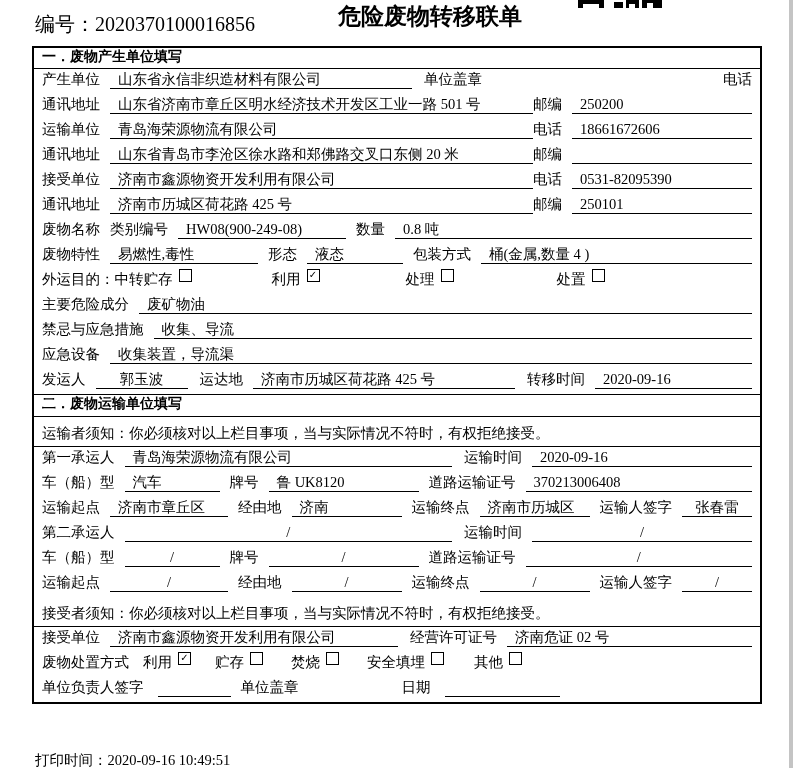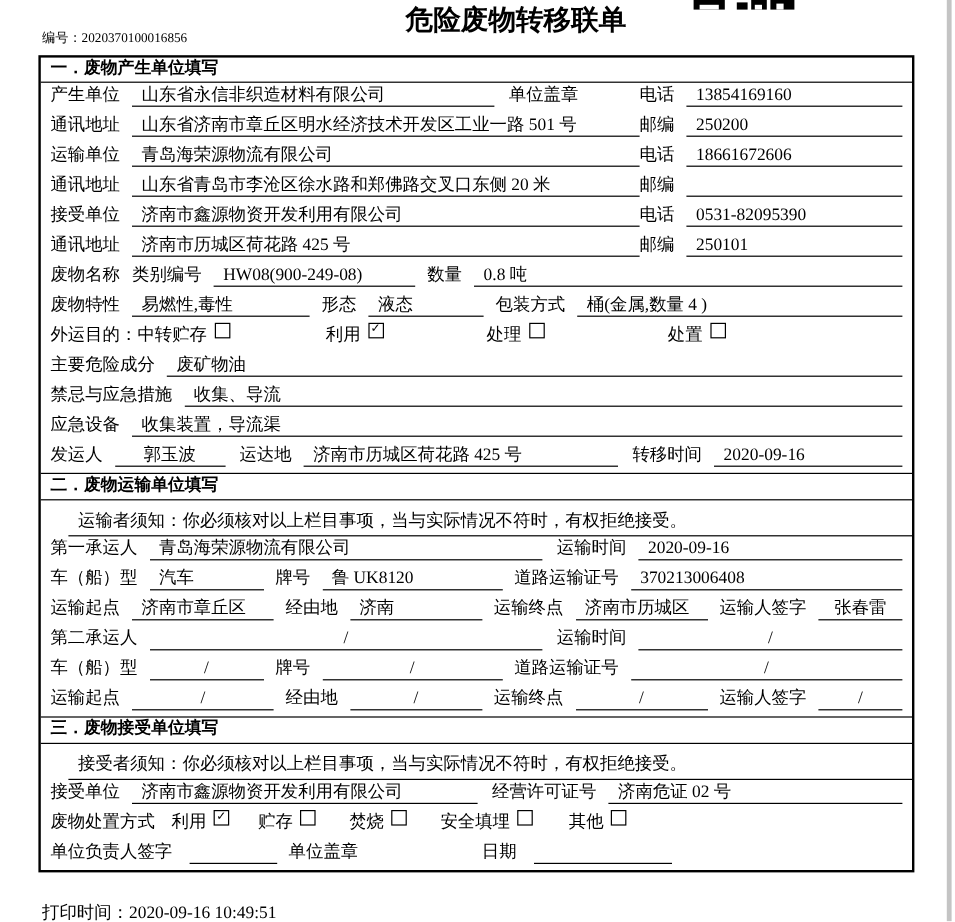--- a/index.html
+++ b/index.html
@@ -1,36 +1,36 @@
 <!DOCTYPE html>
 <html lang="zh"><head>
 <meta charset="utf-8">
 <style>
   html,body{margin:0;padding:0;background:#fff;}
   .page{position:relative;width:796px;height:768px;background:#ffffff;overflow:hidden;
         font-family:"Liberation Serif","DejaVu Serif",serif;color:#000;}
   
-  .serial{position:absolute;left:35px;top:24px;font-size:11px;white-space:nowrap;}
+  .serial{position:absolute;left:35px;top:11px;font-size:20px;white-space:nowrap;}
   .title{position:absolute;left:430px;top:1px;transform:translateX(-50%);
          font-family:"Liberation Sans","DejaVu Sans",sans-serif;
          font-size:23px;font-weight:bold;white-space:nowrap;}
   
   .qr{position:absolute;left:578px;top:0;width:84px;height:8px;}
   .qr div{position:absolute;background:#000;}
   .qr .w{background:#fff;}
   
   .edge{position:absolute;right:3px;top:0;width:4px;height:768px;background:#c4c4c4;}
   
   .form{position:absolute;left:32px;top:46px;width:730px;border:2px solid #000;
         box-sizing:border-box;background:#fff;font-size:14.5px;}
   .shdr{height:21px;box-sizing:border-box;padding:0 8px 0;border-bottom:1.6px solid #000;
         font-family:"Liberation Sans","DejaVu Sans",sans-serif;font-size:14px;font-weight:bold;}
   .shdr.mid{border-top:1.6px solid #000;height:23px;}
   .notice{height:30px;box-sizing:border-box;padding:7px 8px 0;border-bottom:1.6px solid #000;
-          white-space:nowrap;overflow:hidden;margin-left:23px;}
+          white-space:nowrap;overflow:hidden;}
   .row{display:flex;align-items:flex-start;height:25px;box-sizing:border-box;padding:0 8px 3px;}
   .lbl{white-space:nowrap;line-height:20px;height:20px;flex:none;}
   .val{border-bottom:1.4px solid #000;height:20px;line-height:20px;box-sizing:border-box;
        padding-left:8px;margin-left:10px;white-space:nowrap;overflow:hidden;flex:none;}
   .fx{flex:1 1 auto;}
   .ctr{text-align:center;padding-left:0;}
   .sp{flex:1 1 auto;}
   .cb{display:inline-block;flex:none;width:13px;height:13px;box-sizing:border-box;
       border:1.5px solid #000;margin-left:6px;margin-bottom:3px;text-align:center;
       font:10px/10px "DejaVu Sans",sans-serif;overflow:hidden;}
@@ -66,21 +66,20 @@
 
   <div class="form">
 
     <div class="shdr">一．废物产生单位填写</div>
 
     <div class="row">
       <span class="lbl">产生单位</span>
       <span class="val w302">山东省永信非织造材料有限公司</span>
       <span class="lbl ml12">单位盖章</span>
       <span class="lbl mla">电话</span>
-      <span class="val w180">13854169160</span>
     </div>
 
     <div class="row">
       <span class="lbl">通讯地址</span>
       <span class="val fx">山东省济南市章丘区明水经济技术开发区工业一路 501 号</span>
       <span class="lbl mla ml12">邮编</span>
       <span class="val w180">250200</span>
     </div>
 
     <div class="row">
@@ -214,21 +213,20 @@
       <span class="lbl">运输起点</span>
       <span class="val w118 ctr">/</span>
       <span class="lbl ml10">经由地</span>
       <span class="val w110 ctr">/</span>
       <span class="lbl ml10">运输终点</span>
       <span class="val w110 ctr">/</span>
       <span class="lbl ml10">运输人签字</span>
       <span class="val fx ctr">/</span>
     </div>
 
-    <div class="shdr mid">三．废物接受单位填写</div>
     <div class="notice">接受者须知：你必须核对以上栏目事项，当与实际情况不符时，有权拒绝接受。</div>
 
     <div class="row">
       <span class="lbl">接受单位</span>
       <span class="val fx">济南市鑫源物资开发利用有限公司</span>
       <span class="lbl ml12">经营许可证号</span>
       <span class="val w245">济南危证 02 号</span>
     </div>
 
 

